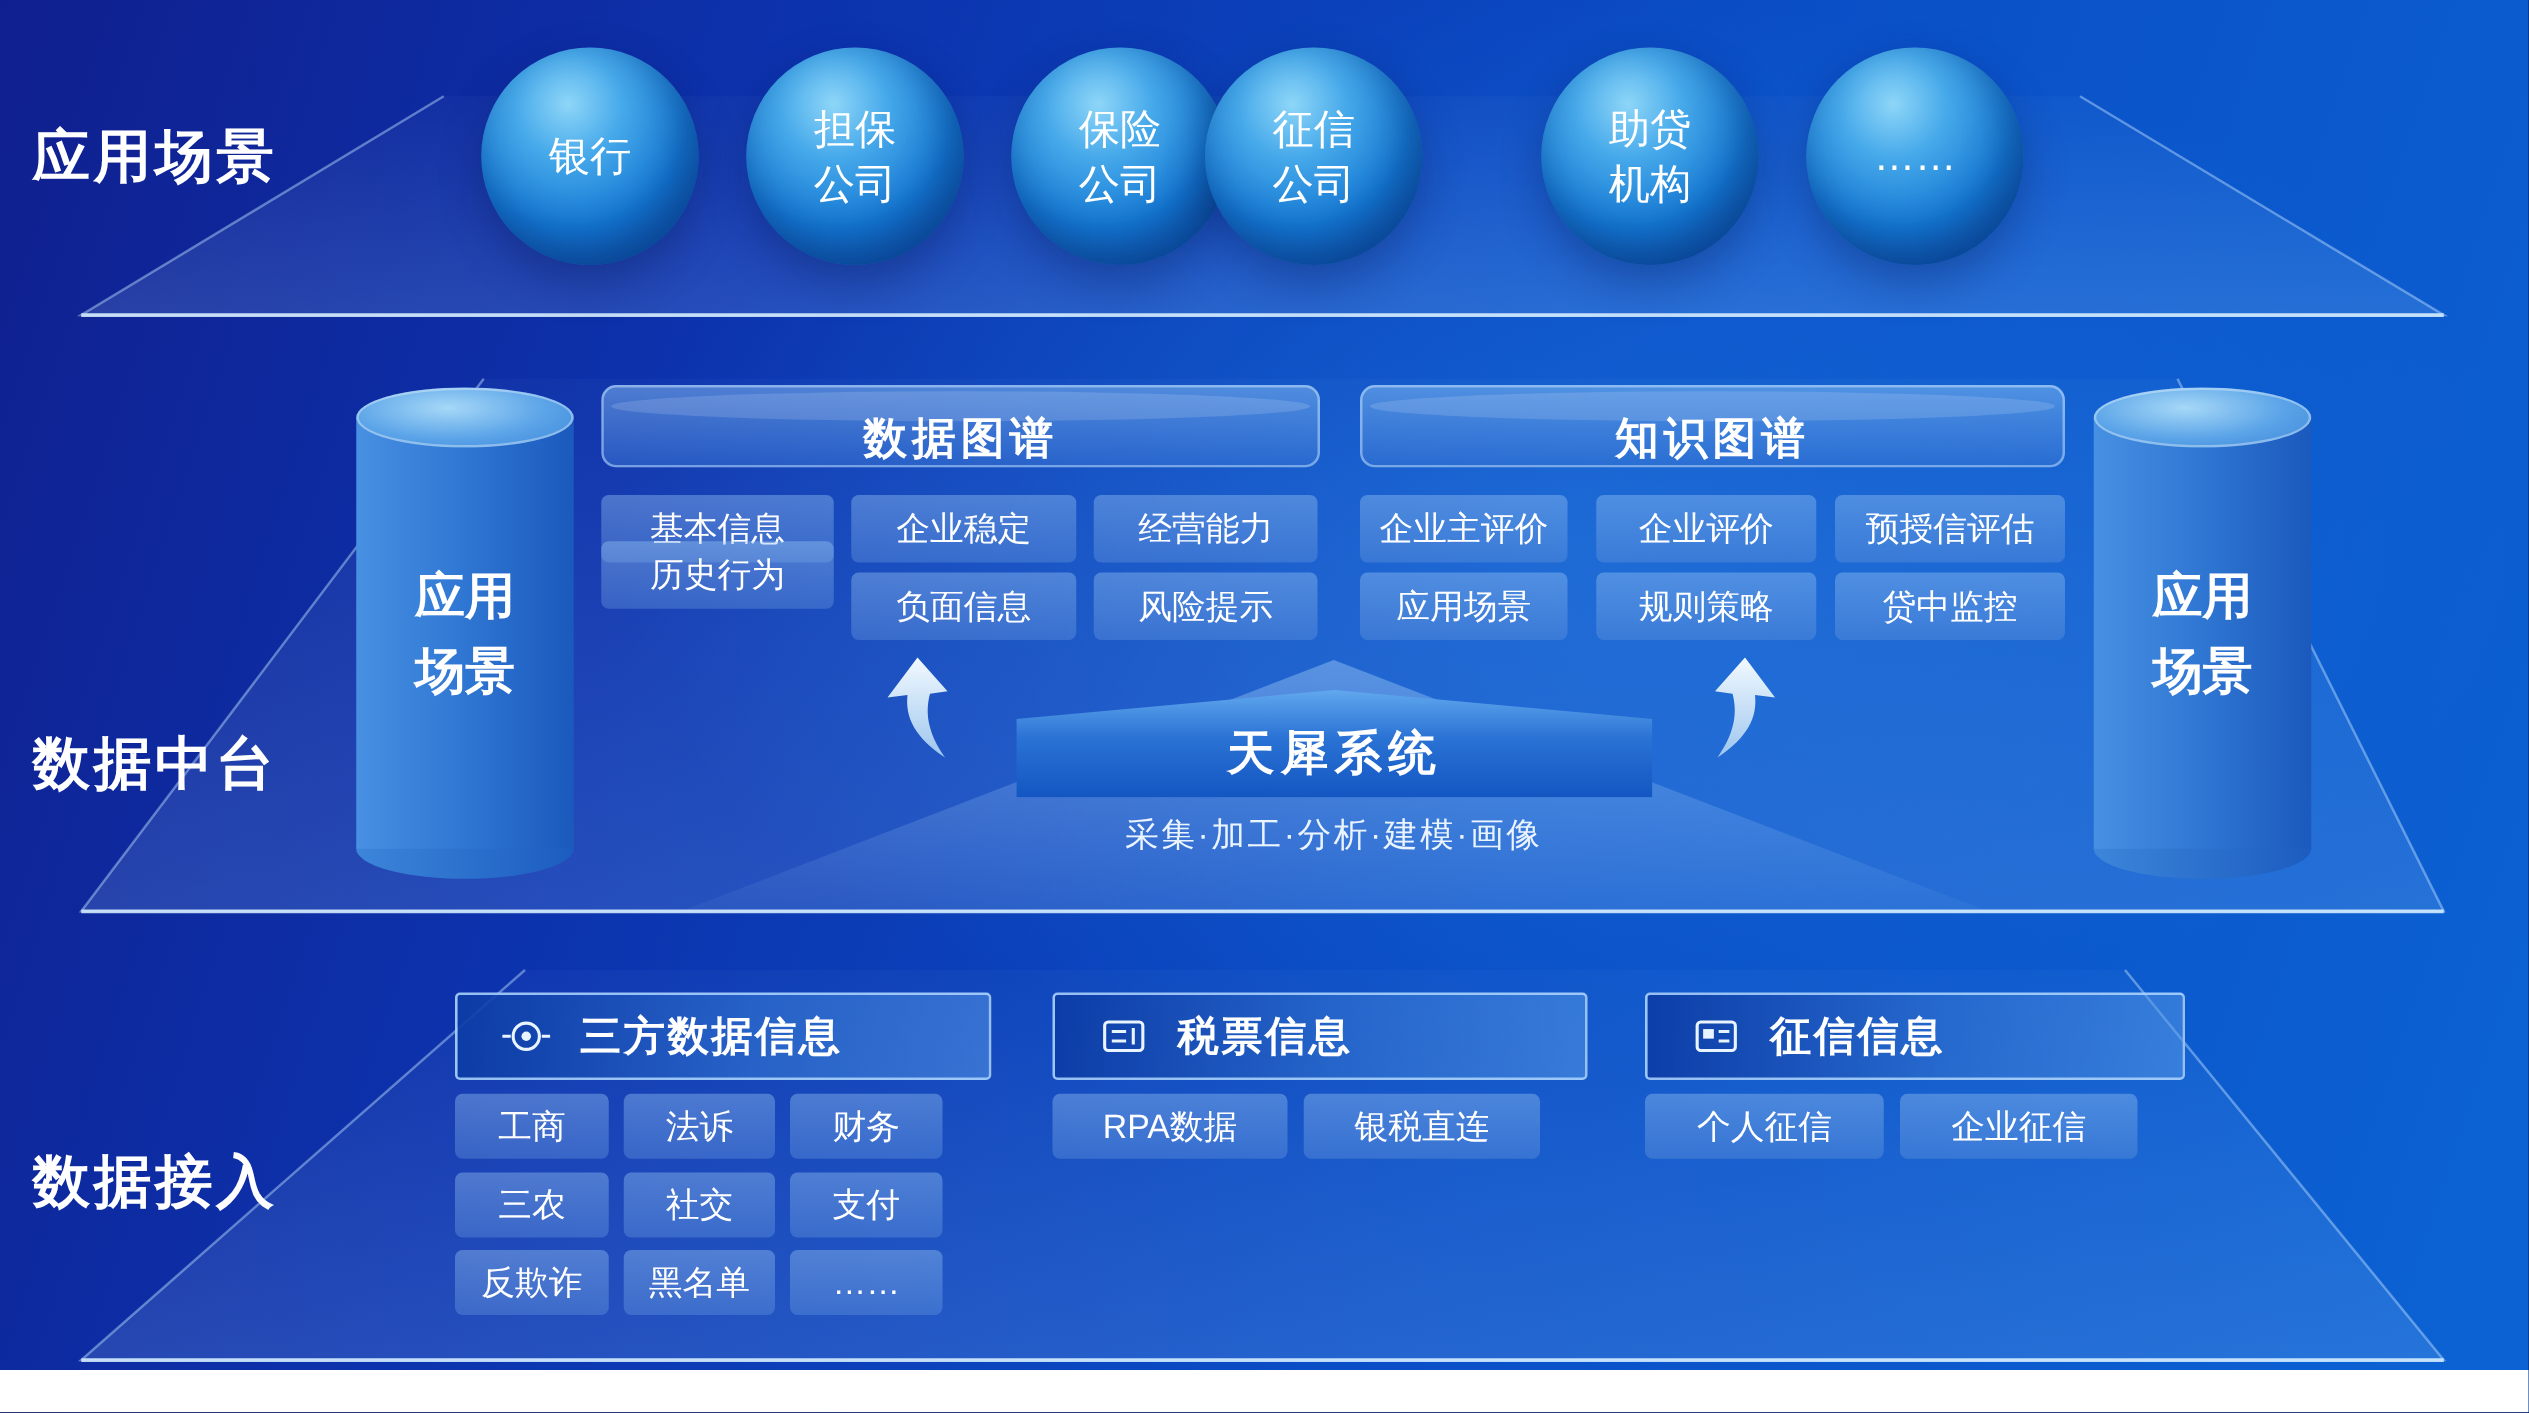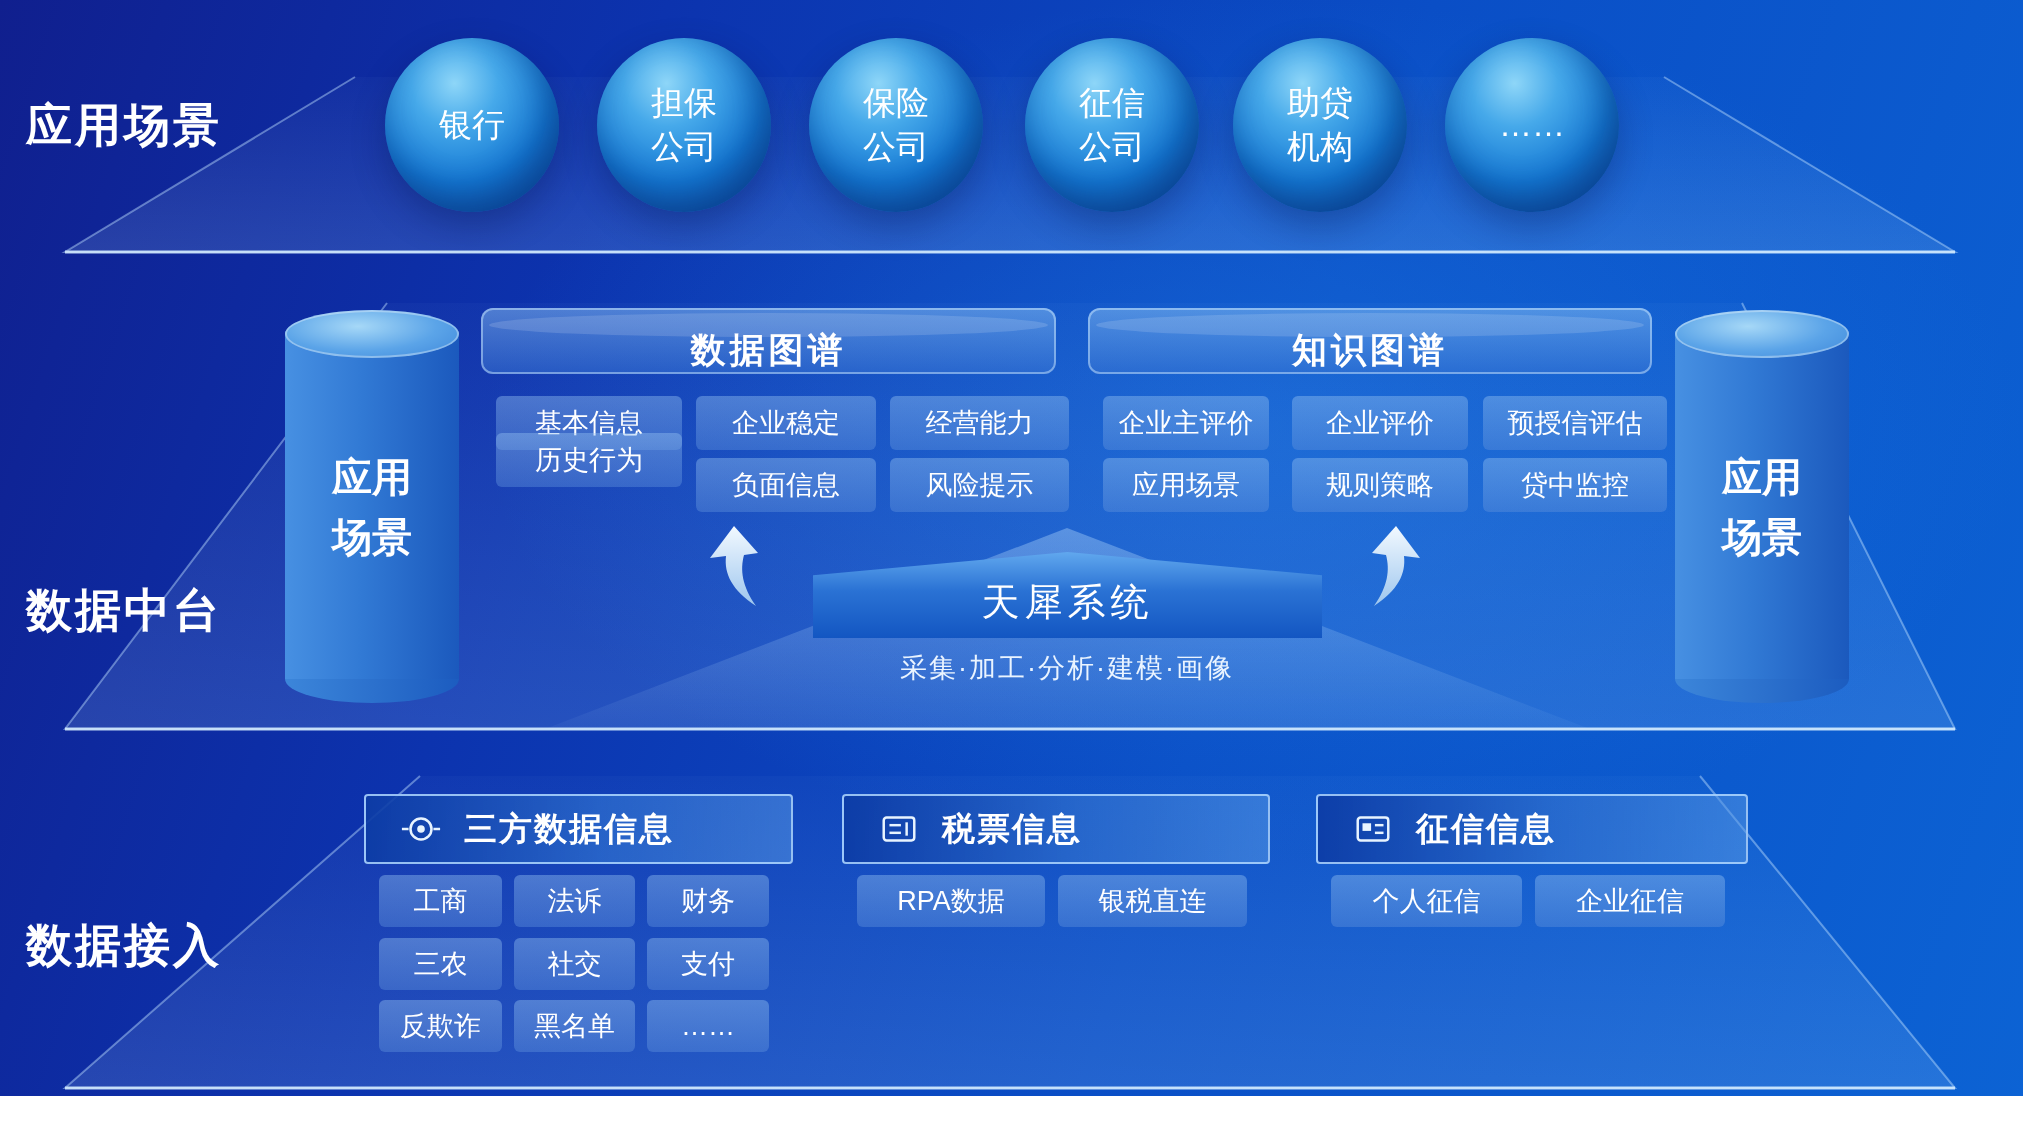--- a/index.html
+++ b/index.html
@@ -27,26 +27,26 @@
     color:#ffffff;font-size:40px;font-weight:bold;line-height:1.5;text-align:left;white-space:pre-line;}
   .graph-header{position:absolute;height:66px;border-radius:12px;
     background:linear-gradient(180deg, rgba(140,195,245,.50) 0%, rgba(55,115,210,.50) 100%);
     box-shadow:inset 0 0 0 2px rgba(200,230,255,.50);
     display:flex;align-items:flex-end;justify-content:center;}
   .graph-header::before{content:"";position:absolute;left:8px;right:8px;top:5px;height:24px;border-radius:50%;
     background:rgba(255,255,255,.14);}
   .graph-title{color:#ffffff;font-size:35px;font-weight:bold;letter-spacing:4px;position:relative;}
   .chip{position:absolute;display:flex;align-items:center;justify-content:center;border-radius:6px;
     background:linear-gradient(180deg, rgba(150,195,242,.42), rgba(95,145,220,.42));
-    color:#ffffff;font-size:27px;margin-left:15px;}
+    color:#ffffff;font-size:27px;}
   .core-banner{position:absolute;left:813px;top:552px;width:509px;height:72px;
     clip-path:polygon(0 27%, 50% 0, 100% 27%, 100% 100%, 0 100%);
     background:linear-gradient(180deg,#61a8ee 0%, #2a72d4 45%, #1356c2 100%);
     display:flex;align-items:center;justify-content:center;padding-top:14px;}
-  .core-title{color:#ffffff;font-size:38px;font-weight:normal;letter-spacing:5px;}
+  .core-title{color:#ffffff;font-size:38px;font-weight:bold;letter-spacing:5px;}
   .core-subtitle{position:absolute;left:767px;top:650px;width:600px;text-align:center;
     color:#eaf4ff;font-size:27px;letter-spacing:2px;}
   .arrow-icon{position:absolute;width:80px;height:90px;}
   .group-header{position:absolute;height:66px;border-radius:4px;display:flex;align-items:center;
     padding-left:34px;gap:22px;
     background:linear-gradient(90deg, rgba(13,60,165,.92) 0%, rgba(46,110,205,.72) 55%, rgba(90,155,230,.50) 100%);
     border:2px solid rgba(175,215,255,.85);font-family:Liberation Serif, serif;}
   .group-title{color:#ffffff;font-size:33px;font-weight:bold;letter-spacing:2px;}
   .g-icon{width:42px;height:42px;flex:0 0 auto;}
   .bottom-strip{position:absolute;left:0;right:0;bottom:0;height:34px;background:#ffffff;}
@@ -92,21 +92,21 @@
       <span class="sphere-label">银行</span>
     </div>
   <div class="sphere" style="left:597px;top:38px">
       <span class="sphere-label">担保
 公司</span>
     </div>
   <div class="sphere" style="left:809px;top:38px">
       <span class="sphere-label">保险
 公司</span>
     </div>
-  <div class="sphere" style="left:1025px;top:38px">
+  <div class="sphere" style="left:964px;top:38px">
       <span class="sphere-label">征信
 公司</span>
     </div>
   <div class="sphere" style="left:1233px;top:38px">
       <span class="sphere-label">助贷
 机构</span>
     </div>
   <div class="sphere" style="left:1445px;top:38px">
       <span class="sphere-label">……</span>
     </div>

